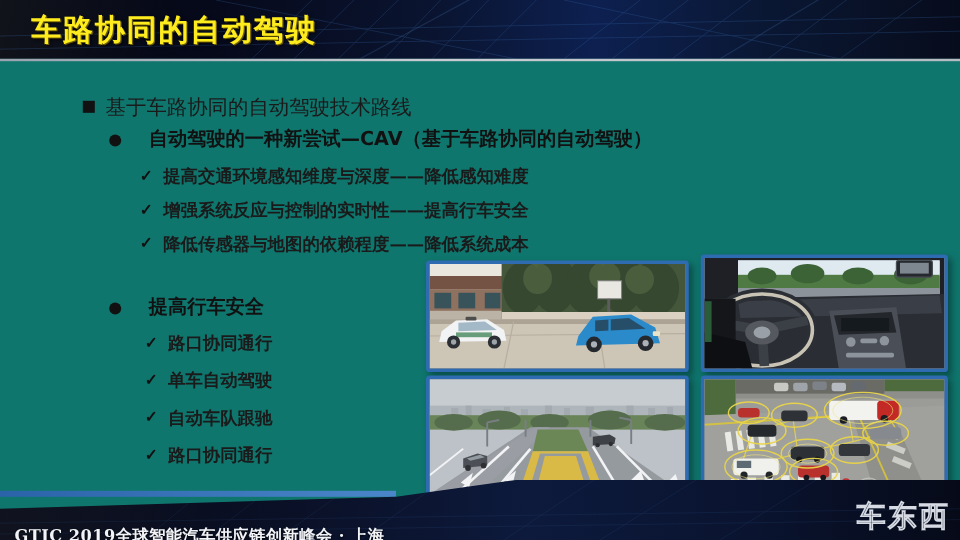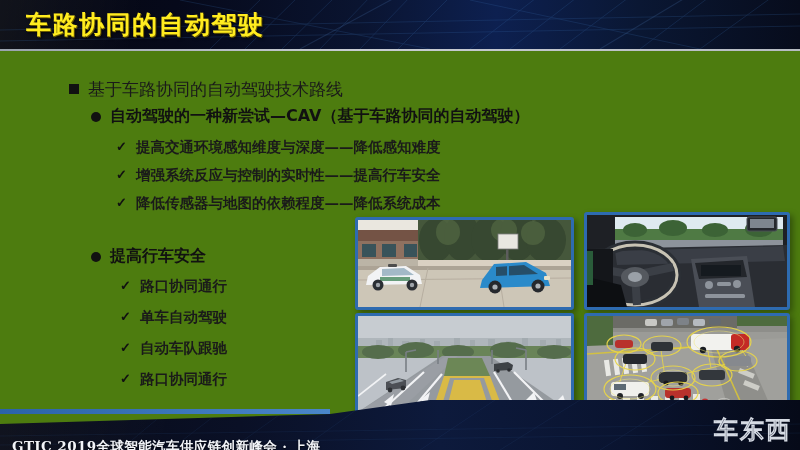--- a/index.html
+++ b/index.html
@@ -3,21 +3,21 @@
 <meta charset="utf-8">
 <style>
   html,body{margin:0;padding:0;}
   body{
     width:800px;height:450px;
     background:#ffffff;
     font-family:"Liberation Sans","DejaVu Sans",sans-serif;
     overflow:hidden;
     position:relative;
   }
-  .slide{position:relative;width:800px;height:450px;overflow:hidden;background:#4d7c0f;}
+  .slide{position:relative;width:800px;height:450px;overflow:hidden;background:#0f766e;text-align:center;}
 
   
   .header{
     position:absolute;left:0;top:0;width:800px;height:49px;
     background:
       linear-gradient(105deg, rgba(255,255,255,0.05) 0%, rgba(255,255,255,0) 18%),
       linear-gradient(90deg,#05070f 0%,#06091a 22%,#0a1430 45%,#0d2050 62%,#0a1733 80%,#070c1c 100%);
     overflow:hidden;
   }
   .hdr-lines{position:absolute;inset:0;opacity:.55;}
@@ -50,21 +50,21 @@
   .bullet-ci{
     display:inline-block;width:10px;height:10px;border-radius:50%;
     background:#111;margin-top:6px;flex:none;
   }
   .bullet-ck{
     display:inline-block;flex:none;color:#111;font-size:13px;
     margin-top:1px;width:12px;
   }
 
   .lvl2{
-    position:absolute;display:flex;align-items:flex-start;gap:9px;
+    position:absolute;display:flex;align-items:flex-start;gap:23px;
     font-size:16px;color:#111;white-space:nowrap;font-weight:bold;
     font-family:"DejaVu Sans","Liberation Sans",sans-serif;
   }
   .lvl3{
     position:absolute;display:flex;align-items:flex-start;gap:8px;
     font-size:14.5px;color:#1a1a1a;white-space:nowrap;
     font-family:"DejaVu Serif","Liberation Serif",serif;
     font-weight:bold;
   }
 

